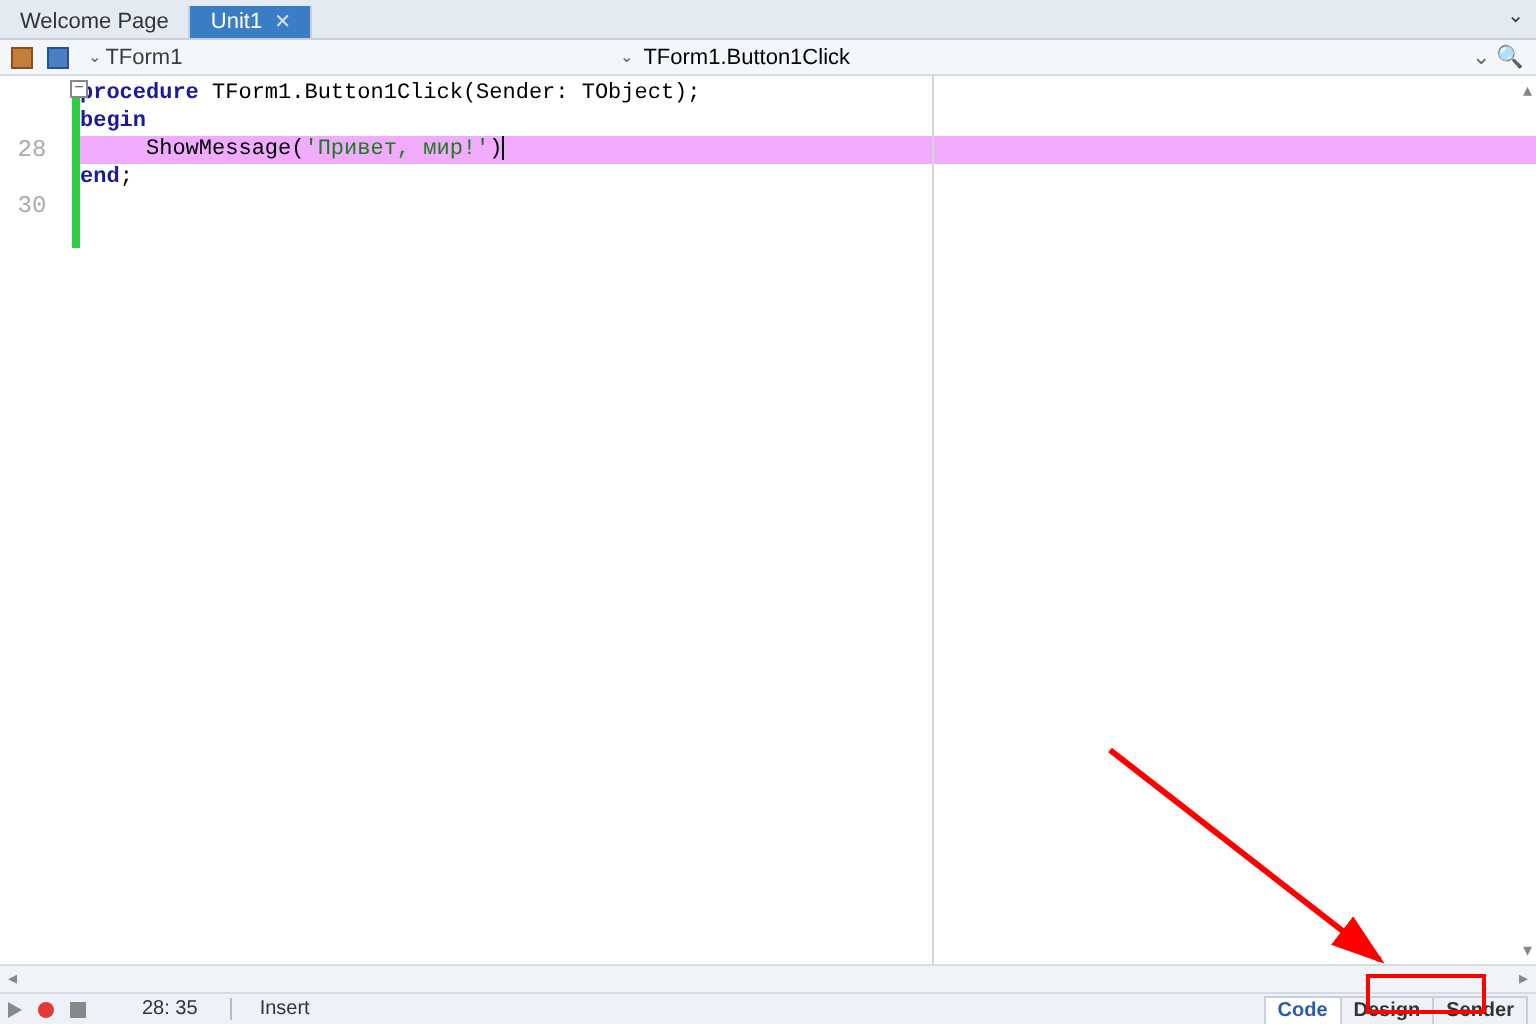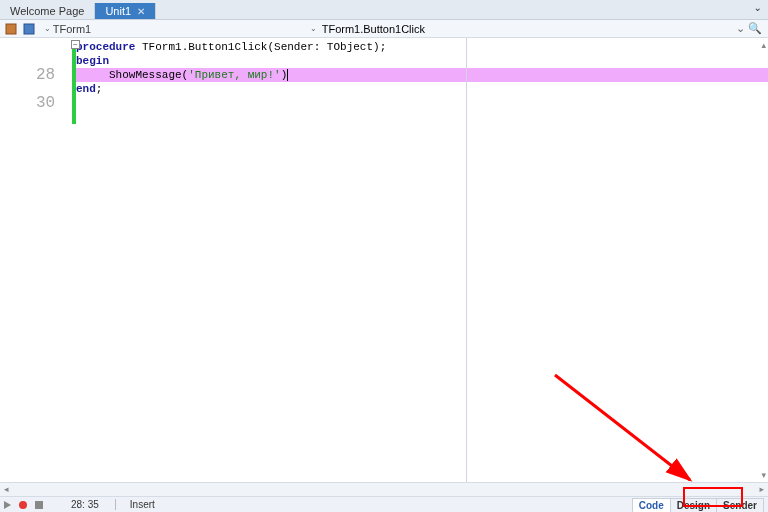--- a/index.html
+++ b/index.html
@@ -13,21 +13,21 @@
   
   .nav { height: 18px; background: #f3f6fb; border-bottom: 1px solid #d5dce6; display: flex; align-items: center; padding: 0 4px; gap: 4px; position: relative; }
   .nav-icon { width: 14px; height: 14px; display: inline-flex; align-items: center; justify-content: center; cursor: pointer; color: #555; }
   .nav-drop { color: #3b3b3b; padding: 0 4px; font-size: 11px; cursor: pointer; display: flex; align-items: center; gap: 2px; }
   .nav-drop .chev { font-size: 8px; color: #666; }
   .nav-second { position: absolute; left: 310px; display: flex; align-items: center; gap: 2px; }
   .nav-search { position: absolute; right: 6px; top: 2px; font-size: 11px; color: #666; cursor: pointer; }
   .nav-chev-small { font-size: 8px; color: #666; margin-right: 3px; cursor: pointer;}
   
   .editor-area { position: relative; height: 444px; background: #fff; display: flex; }
-  .gutter { width: 36px; background: #fff; text-align: left; padding-right: 4px; font-family: Consolas, "Courier New", monospace; font-size: 16px; color: #aaa; padding-top: 2px; margin-left: 36px; }
+  .gutter { width: 36px; background: #fff; text-align: center; padding-right: 4px; font-family: Consolas, "Courier New", monospace; font-size: 12px; color: #aaa; padding-top: 2px; }
   .gutter-line { height: 14px; line-height: 14px; }
   .change-bar { width: 4px; background: #fff; padding-top: 2px; }
   .cb { height: 14px; width: 4px; }
   .cb.green { background: #2ecc40; }
   .code { flex: 1; font-family: Consolas, "Courier New", monospace; font-size: 11px; padding-top: 2px; position: relative; }
   .code-line { height: 14px; line-height: 14px; white-space: pre; }
   .hl { background: #f0abfc; }
   .kw { color: #1a1a9c; font-weight: bold; }
   .str { color: #1e7a1e; }
   .cursor { display:inline-block; width:1px; height:12px; background:#000; vertical-align:middle; }

